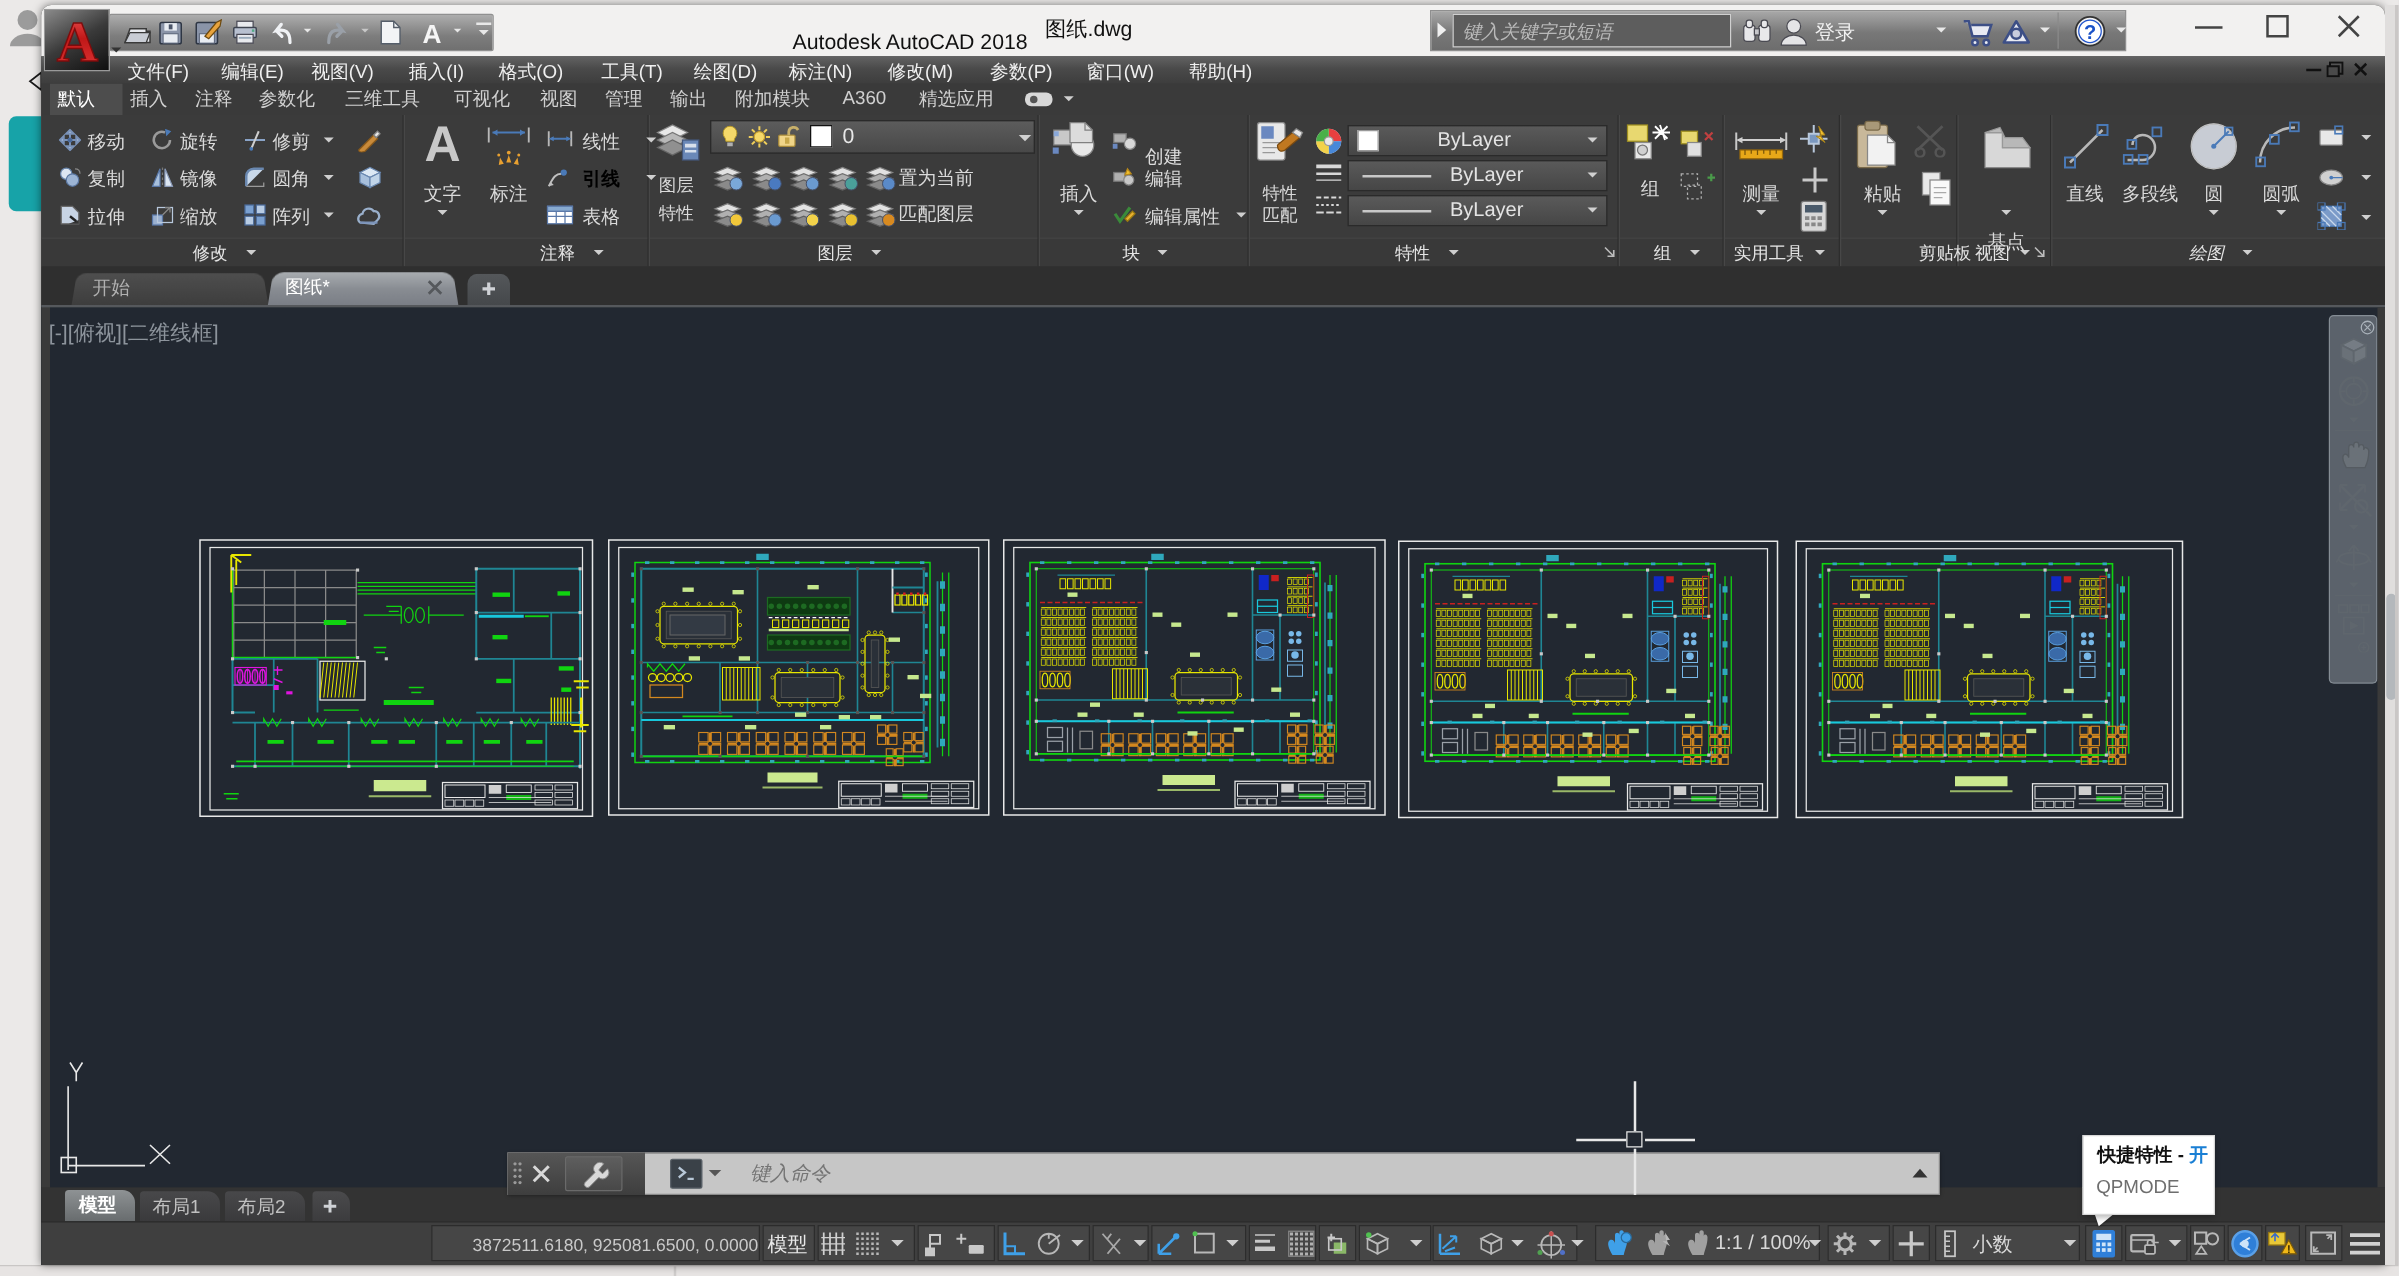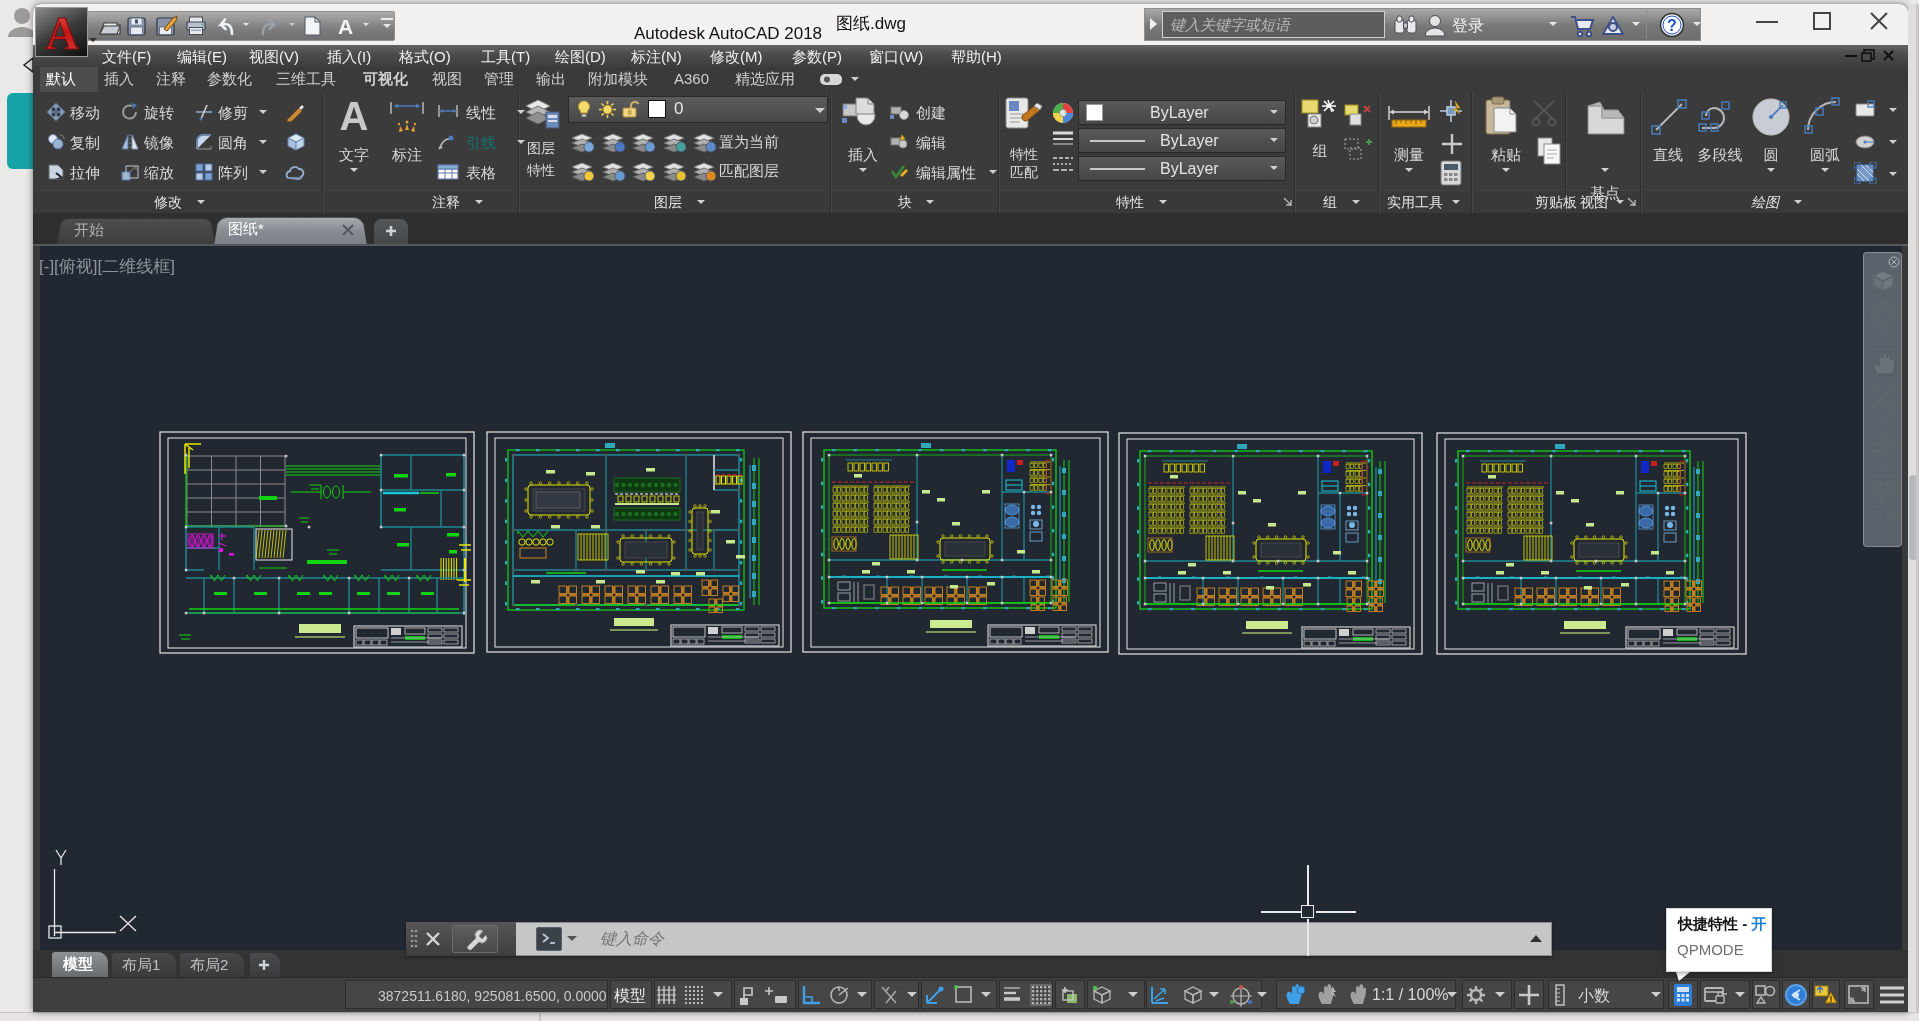--- a/index.html
+++ b/index.html
@@ -143,21 +143,21 @@
 <svg style="position:absolute;left:1882px;top:49px" width="13" height="13">
       <path d="M2 2 L11 11 M11 2 L2 11" stroke="#111" stroke-width="2"></path>
     </svg>
 <div style="position:absolute;left:33px;top:67px;width:1875px;height:25px;background:#3a3a3a"></div>
 <div style="position:absolute;left:40px;top:67px;width:58px;height:25px;background:#4d4d4d"></div>
 <div style="position:absolute;left:46px;top:70px;font-size:15px;color:#ffffff;font-weight:normal;white-space:nowrap;">默认</div>
 <div style="position:absolute;left:104px;top:70px;font-size:15px;color:#d0d0d0;font-weight:normal;white-space:nowrap;">插入</div>
 <div style="position:absolute;left:156px;top:70px;font-size:15px;color:#d0d0d0;font-weight:normal;white-space:nowrap;">注释</div>
 <div style="position:absolute;left:207px;top:70px;font-size:15px;color:#d0d0d0;font-weight:normal;white-space:nowrap;">参数化</div>
 <div style="position:absolute;left:276px;top:70px;font-size:15px;color:#d0d0d0;font-weight:normal;white-space:nowrap;">三维工具</div>
-<div style="position:absolute;left:363px;top:70px;font-size:15px;color:#d0d0d0;font-weight:bold;white-space:nowrap;">可视化</div>
+<div style="position:absolute;left:363px;top:70px;font-size:15px;color:#d0d0d0;font-weight:normal;white-space:nowrap;">可视化</div>
 <div style="position:absolute;left:432px;top:70px;font-size:15px;color:#d0d0d0;font-weight:normal;white-space:nowrap;">视图</div>
 <div style="position:absolute;left:484px;top:70px;font-size:15px;color:#d0d0d0;font-weight:normal;white-space:nowrap;">管理</div>
 <div style="position:absolute;left:536px;top:70px;font-size:15px;color:#d0d0d0;font-weight:normal;white-space:nowrap;">输出</div>
 <div style="position:absolute;left:588px;top:70px;font-size:15px;color:#d0d0d0;font-weight:normal;white-space:nowrap;">附加模块</div>
 <div style="position:absolute;left:674px;top:70px;font-size:15px;color:#d0d0d0;font-weight:normal;white-space:nowrap;">A360</div>
 <div style="position:absolute;left:735px;top:70px;font-size:15px;color:#d0d0d0;font-weight:normal;white-space:nowrap;">精选应用</div>
 <svg style="position:absolute;left:820px;top:72px" width="26" height="15">
       <rect x="0" y="2" width="22" height="11" rx="5" fill="#d8d8d8"></rect>
       <circle cx="7" cy="7.5" r="3" fill="#555"></circle>
     </svg>
@@ -313,21 +313,21 @@
       <path d="M2 16 l4 -1 -2 -2 z" fill="#c0c0c0"></path>
     </svg>
 <svg style="position:absolute;left:437px;top:163px" width="22" height="18">
       <g fill="#fff" stroke="#5a78a8">
         <rect x="1" y="2" width="20" height="14"></rect>
         <path d="M1 6 h20 M1 10 h20 M8 2 v14 M15 2 v14" fill="none"></path>
       </g>
       <rect x="1" y="2" width="20" height="4" fill="#88aad0" stroke="#5a78a8"></rect>
     </svg>
 <div style="position:absolute;left:466px;top:104px;font-size:15px;color:#dadada;font-weight:normal;white-space:nowrap;">线性</div>
-<div style="position:absolute;left:466px;top:134px;font-size:15px;color:#0f766e;font-weight:normal;white-space:nowrap;">引线</div>
+<div style="position:absolute;left:466px;top:134px;font-size:15px;color:#000000;font-weight:bold;white-space:nowrap;">引线</div>
 <div style="position:absolute;left:466px;top:164px;font-size:15px;color:#dadada;font-weight:normal;white-space:nowrap;">表格</div>
 <div style="position:absolute;left:517px;top:110px;width:0;height:0;border-left:4px solid transparent;border-right:4px solid transparent;border-top:4px solid #cfcfcf"></div>
 <div style="position:absolute;left:517px;top:140px;width:0;height:0;border-left:4px solid transparent;border-right:4px solid transparent;border-top:4px solid #cfcfcf"></div>
 <svg style="position:absolute;left:524px;top:96px" width="36" height="34">
       <g>
         <path d="M2 10 L14 4 L26 10 L14 16 z" fill="#e8e8e8" stroke="#888"></path>
         <path d="M2 16 L14 10 L26 16 L14 22 z" fill="#b8b8b8" stroke="#777"></path>
         <path d="M2 22 L14 16 L26 22 L14 28 z" fill="#909090" stroke="#666"></path>
         <rect x="22" y="16" width="13" height="16" fill="#6a88b8" stroke="#44567a"></rect>
         <rect x="24" y="19" width="9" height="3" fill="#d8e0ec"></rect>
@@ -456,21 +456,21 @@
     </svg>
 <svg style="position:absolute;left:890px;top:133px" width="20" height="18">
       <rect x="1" y="5" width="9" height="7" fill="#b0b0b0" stroke="#777"></rect>
       <circle cx="13" cy="11" r="4" fill="#c8c8c8" stroke="#888"></circle>
       <path d="M12 2 l3 4 -5 1 z" fill="#f0c030" stroke="#b8881a"></path>
     </svg>
 <svg style="position:absolute;left:890px;top:163px" width="20" height="18">
       <path d="M2 8 l4 6 8 -11" fill="none" stroke="#3a8a3a" stroke-width="2.5"></path>
       <path d="M10 12 l6 -6 2 2 -6 6 z" fill="#e8b030" stroke="#9a7a10"></path>
     </svg>
-<div style="position:absolute;left:916px;top:104px;font-size:15px;color:#dadada;font-weight:normal;white-space:nowrap;">创建</div>
+<div style="position:absolute;left:916px;top:116px;font-size:15px;color:#dadada;font-weight:normal;white-space:nowrap;">创建</div>
 <div style="position:absolute;left:916px;top:134px;font-size:15px;color:#dadada;font-weight:normal;white-space:nowrap;">编辑</div>
 <div style="position:absolute;left:916px;top:164px;font-size:15px;color:#dadada;font-weight:normal;white-space:nowrap;">编辑属性</div>
 <div style="position:absolute;left:989px;top:170px;width:0;height:0;border-left:4px solid transparent;border-right:4px solid transparent;border-top:4px solid #cfcfcf"></div>
 <svg style="position:absolute;left:1004px;top:96px" width="40" height="42">
       <rect x="2" y="2" width="22" height="30" rx="2" fill="#e8e8e8" stroke="#888"></rect>
       <rect x="5" y="5" width="10" height="10" fill="#6a88c0"></rect>
       <path d="M6 18 h14 M6 22 h14 M6 26 h10" stroke="#999"></path>
       <path d="M18 20 L30 10 l6 4 -12 10 c-3 2 -6 1 -6 -4" fill="#c07820" stroke="#7a4a10"></path>
       <path d="M30 10 l3 -3 5 3 -2 4 z" fill="#e8e8e8" stroke="#888"></path>
     </svg>

